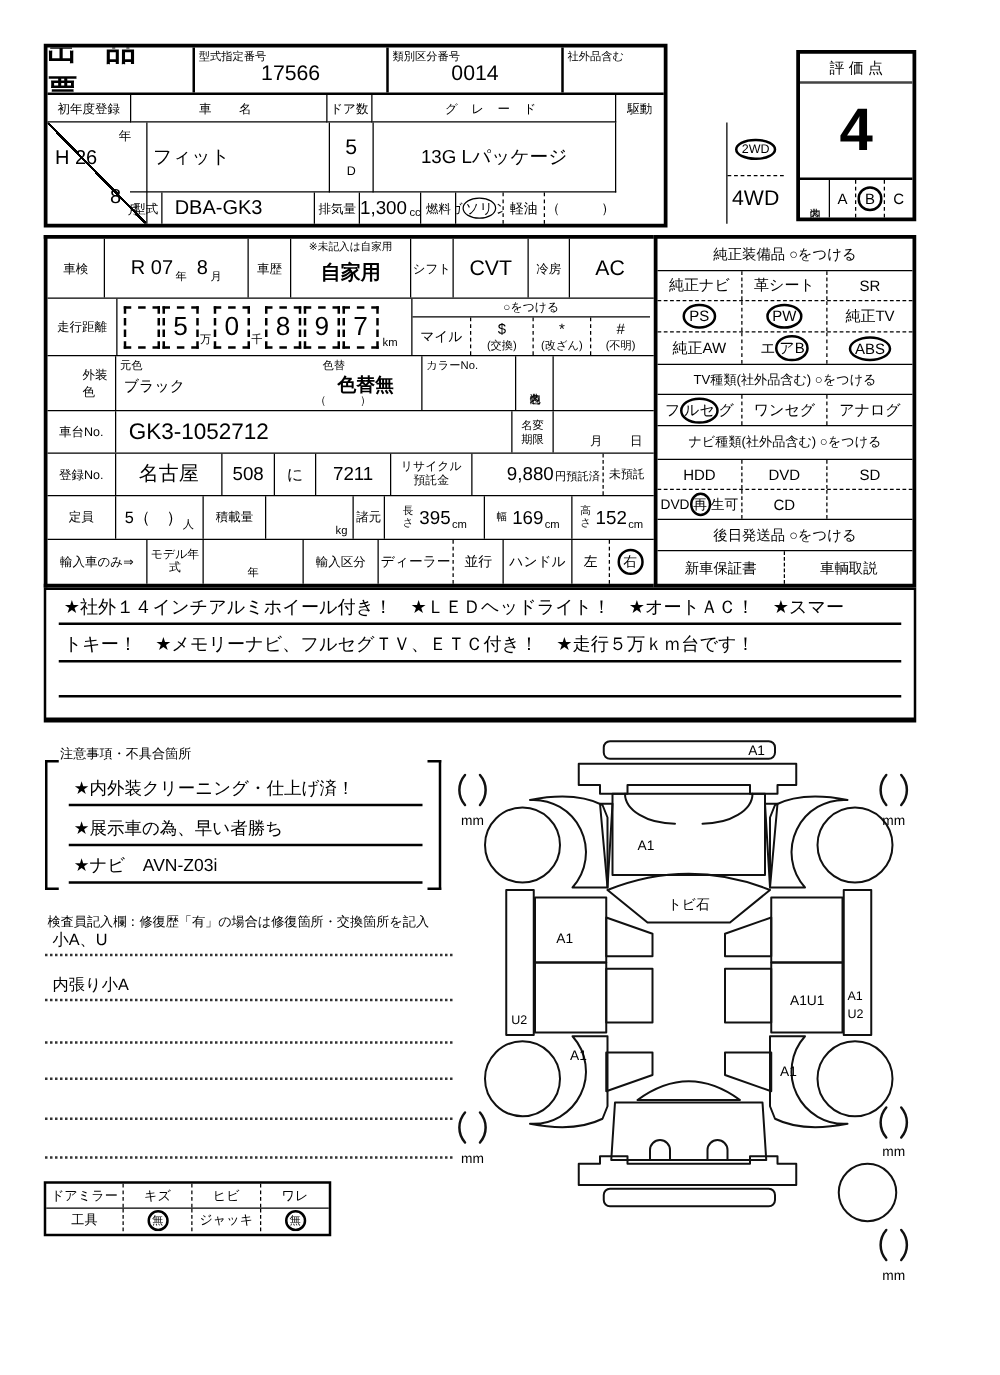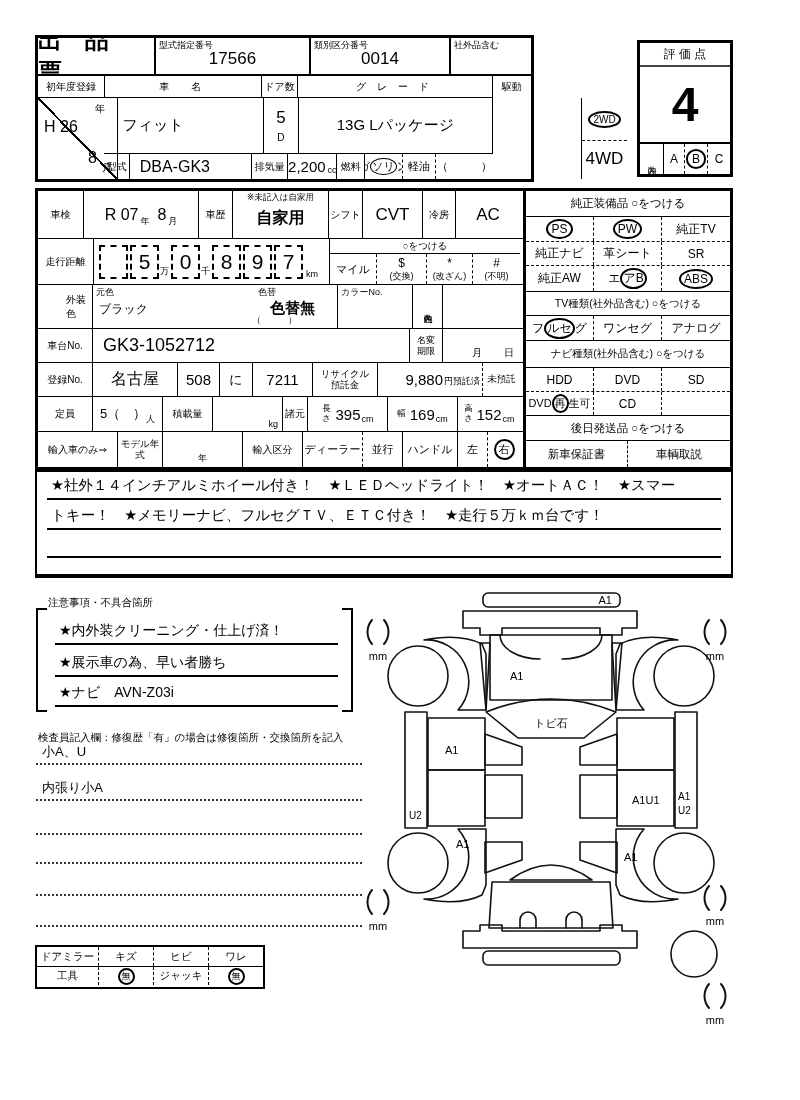--- a/index.html
+++ b/index.html
@@ -77,21 +77,21 @@
     </div>
 
     <div class="row" style="height:25px;">
       <div class="c" style="width:80px;"></div>
       <div class="c sr lab" style="width:30px;">型式</div>
       <div class="c sr st" style="width:145px;padding-left:10px;">
         <span class="v16">DBA-GK3</span>
       </div>
       <div class="c sr lab" style="width:43px;">排気量</div>
       <div class="c sr" style="width:59px;">
-        <span class="v15">2,200</span>
+        <span class="v15">1,300</span>
         <span class="sm" style="margin:6px 0 0 2px;">cc</span>
       </div>
       <div class="c sr lab" style="width:33px;">燃料</div>
       <div class="c dr" style="width:45px;font-size:11px;">
         <span class="nw"><span>ガ</span><span class="ci" style="border-width:1.5px;padding:0 1px;">ソリ</span><span>ン</span></span>
       </div>
       <div class="c dr" style="width:40px;font-size:11px;">軽油</div>
       <div class="c" style="width:68px;font-size:11px;">（　　　）</div>
       <div class="c" style="width:46px;"></div>
     </div>
@@ -269,33 +269,33 @@
       <div class="c sr" style="width:55px;font-size:11px;">ハンドル</div>
       <div class="c dr" style="width:30px;font-size:11px;">左</div>
       <div class="c" style="width:32px;font-size:11px;">
         <span class="ci">右</span>
       </div>
     </div>
   </div>
 
   <div class="abs blk" style="left:523px;top:188px;width:210px;height:282px;">
     <div class="c bb" style="height:26px;font-size:11.5px;">純正装備品 ○をつける</div>
-    <div class="row bbd" style="height:25px;font-size:12px;">
-      <div class="c dr" style="width:68px;">
-          <span class="ci">PS</span>
-        </div>
-      <div class="c dr" style="width:68px;">
-          <span class="ci">PW</span>
-        </div>
-      <div class="c" style="flex:1;">純正TV</div>
-    </div>
     <div class="row bbd" style="height:24px;font-size:12px;">
       <div class="c dr" style="width:68px;">純正ナビ</div>
       <div class="c dr" style="width:68px;">革シート</div>
       <div class="c" style="flex:1;">SR</div>
+    </div>
+    <div class="row bbd" style="height:25px;font-size:12px;">
+      <div class="c dr" style="width:68px;">
+          <span class="ci">PS</span>
+        </div>
+      <div class="c dr" style="width:68px;">
+          <span class="ci">PW</span>
+        </div>
+      <div class="c" style="flex:1;">純正TV</div>
     </div>
     <div class="row bb" style="height:26px;font-size:12px;">
       <div class="c dr" style="width:68px;">純正AW</div>
       <div class="c dr" style="width:68px;">
         <span class="nw"><span>エ</span><span class="ci" style="padding:0 1px;">アB</span></span>
       </div>
       <div class="c" style="flex:1;">
           <span class="ci">ABS</span>
         </div>
     </div>

